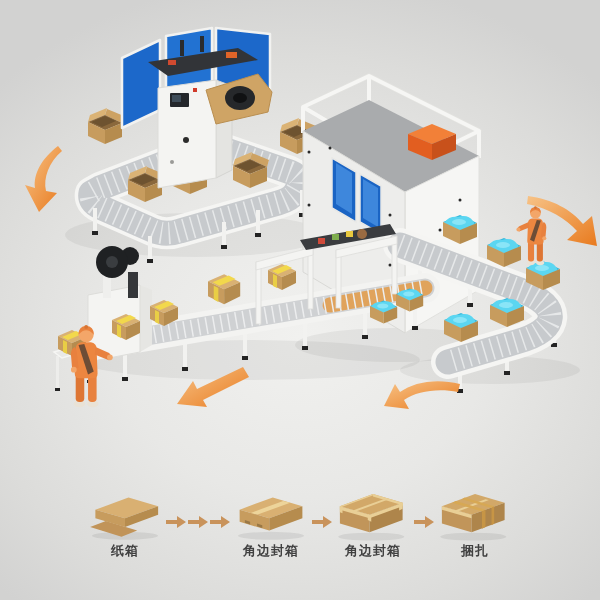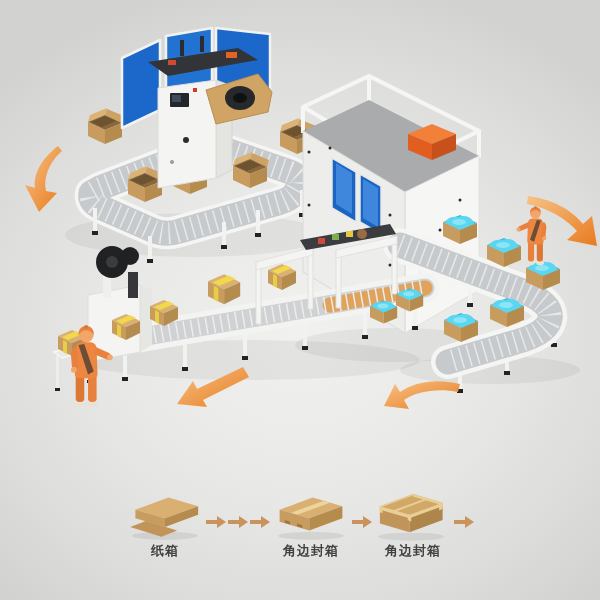--- a/index.html
+++ b/index.html
@@ -340,14 +340,33 @@
         <polygon points="74,20 78,18 78,25 74,27"></polygon>
       </g>
     </svg>
     <span class="step-label">角边封箱</span>
   </div>
 
   <svg class="sarrow" width="22" height="16" viewBox="0 0 22 16">
     <polygon points="1,6 12,6 12,2 21,8 12,14 12,10 1,10" fill="#C9935B"></polygon>
   </svg>
 
+  <div class="step">
+    <svg width="78" height="54" viewBox="0 0 88 62">
+      <ellipse cx="42" cy="57" rx="38" ry="4.5" fill="rgba(0,0,0,0.07)"></ellipse>
+      <polygon points="6,22 44,8 78,18 40,32" fill="#D2A868"></polygon>
+      <polygon points="6,22 40,32 40,52 6,42" fill="#C1955A"></polygon>
+      <polygon points="40,32 78,18 78,38 40,52" fill="#AE854B"></polygon>
+      <polygon points="6,22 40,32 40,36 6,26" fill="#E9CF96"></polygon>
+      <polygon points="18,28 56,14 60,15 22,29" fill="#E9CF96"></polygon>
+      <g fill="#D7A854">
+        <polygon points="18,18 52,28 56,26 22,16"></polygon>
+        <polygon points="29,14 63,24 66,22 32,12"></polygon>
+      </g>
+      <g fill="#C79545">
+        <polygon points="52,28 56,26 56,46 52,48"></polygon>
+        <polygon points="63,24 66,22 66,42 63,44"></polygon>
+      </g>
+    </svg>
+    <span class="step-label">捆扎</span>
+  </div>
 
 </div>
 
 </body></html>

